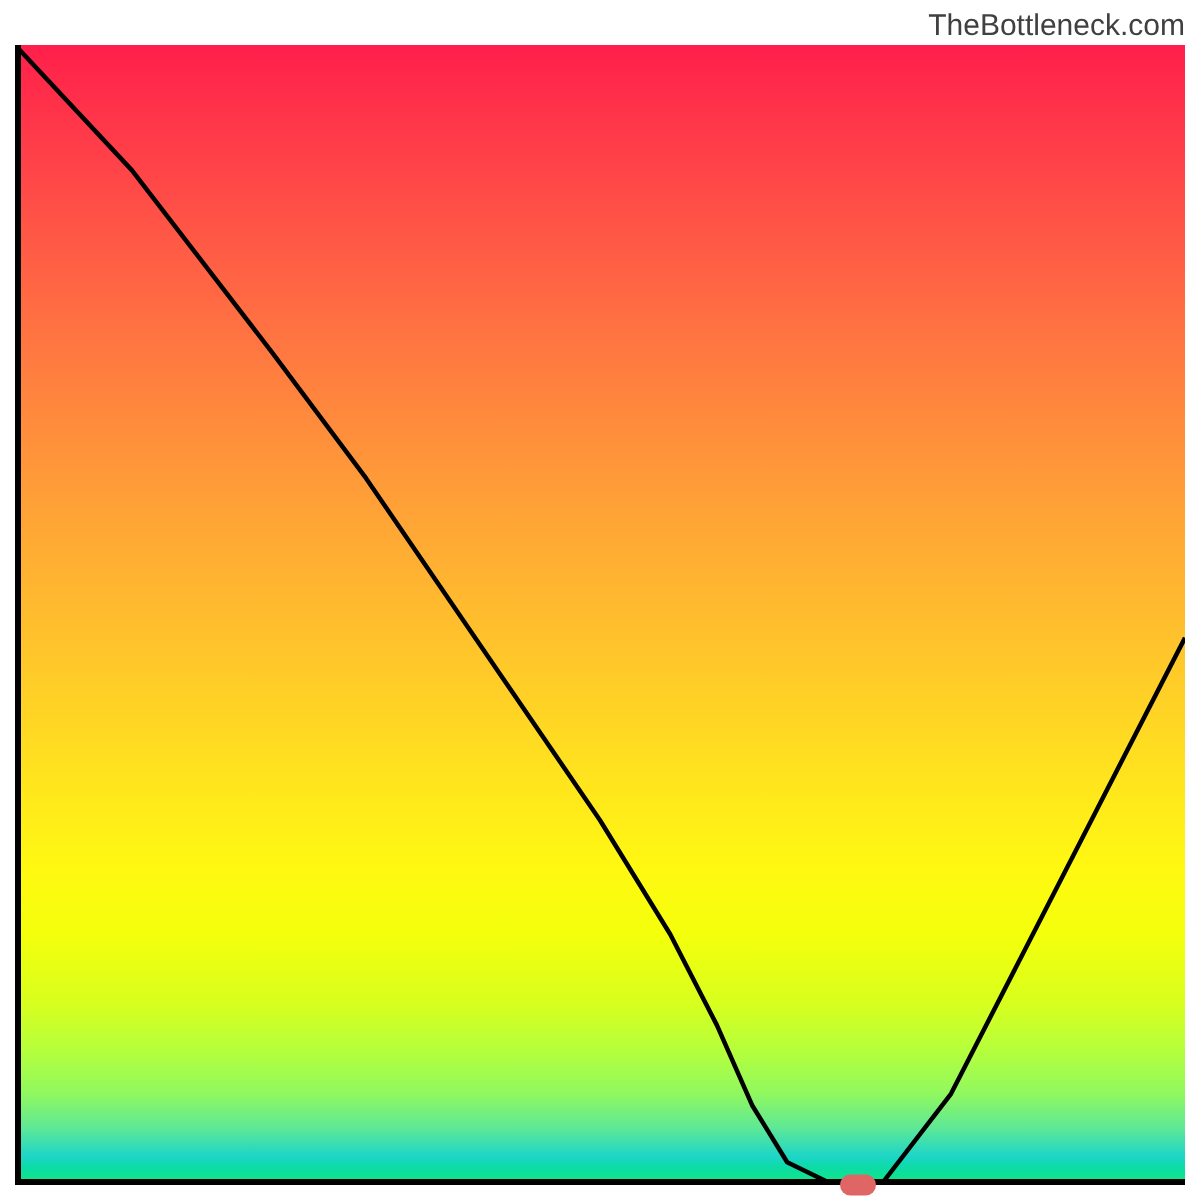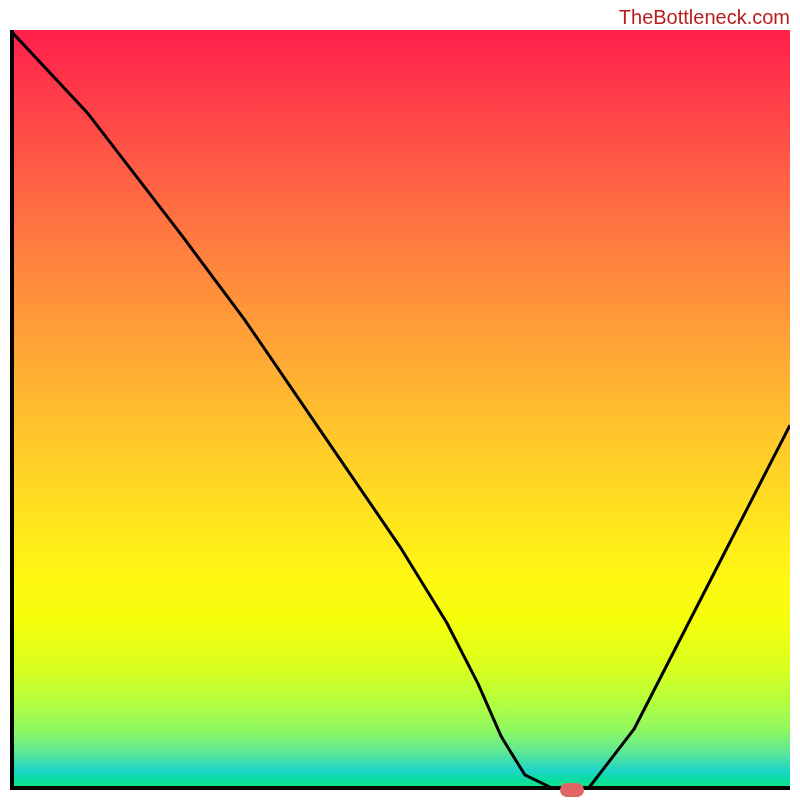--- a/index.html
+++ b/index.html
@@ -8,21 +8,21 @@
     background: #ffffff;
     width: 800px;
     height: 800px;
     position: relative;
     font-family: Arial, sans-serif;
   }
   .watermark {
     position: absolute;
     top: 6px;
     right: 10px;
-    color: #b91c1c;
+    color: #404040;
     font-size: 20px;
     font-weight: normal;
     z-index: 10;
   }
   .chart-container {
     position: absolute;
     top: 30px;
     left: 10px;
     width: 780px;
     height: 760px;

